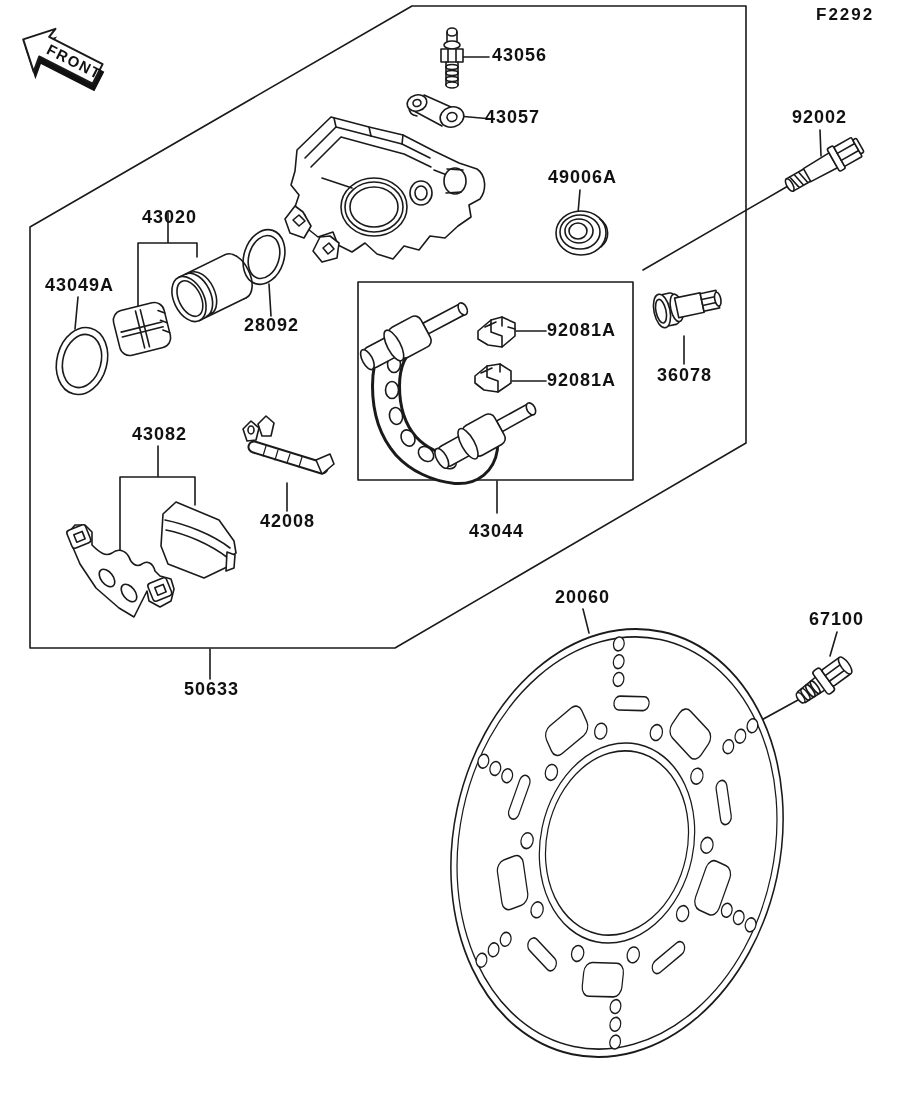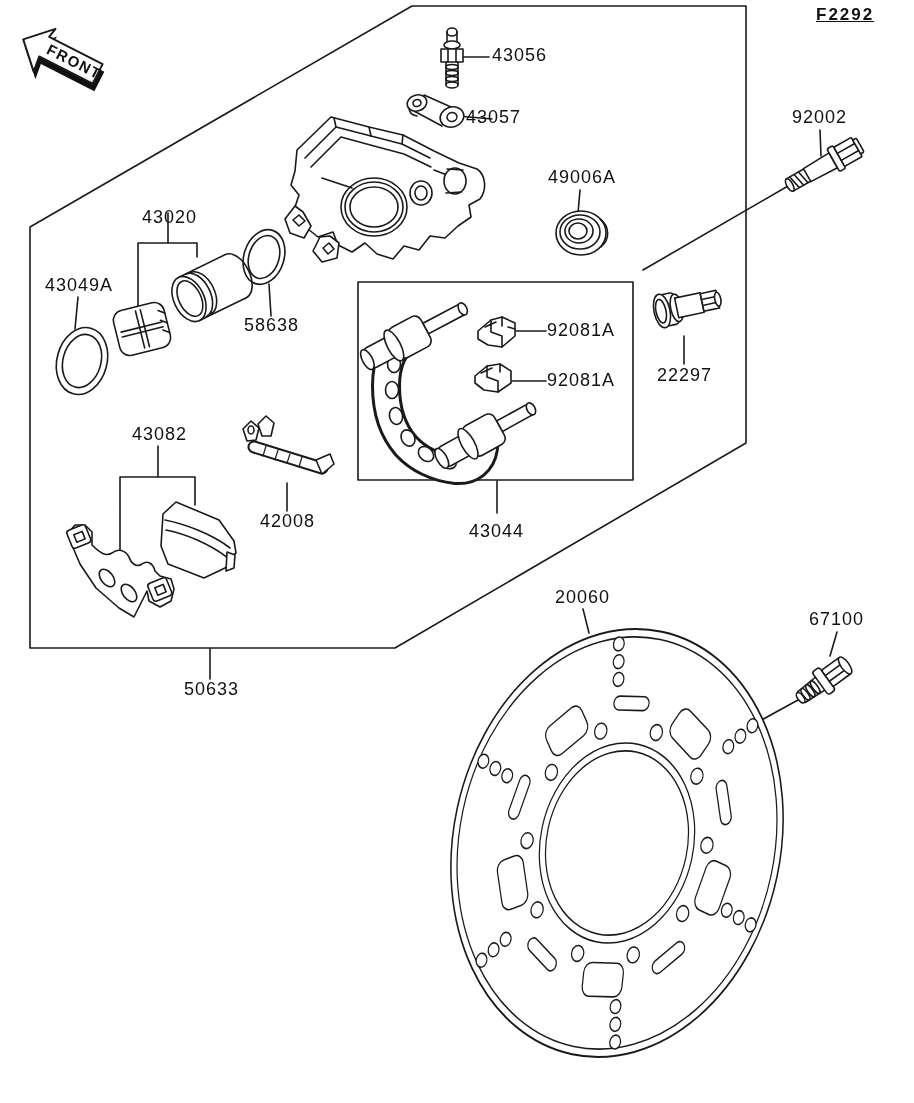--- a/index.html
+++ b/index.html
@@ -10,24 +10,24 @@
       fill:none;stroke:#1a1a1a;stroke-width:1.6;stroke-linejoin:round;stroke-linecap:round;}
   svg .w{fill:#ffffff;}
   svg .b{fill:#111111;stroke:none;}
   svg .thin{stroke-width:1.2;}
   svg .rb{stroke-width:30;fill:none;}
   svg .rw{stroke-width:24;stroke:#ffffff;fill:none;}
   svg .sb{stroke-width:13;fill:none;}
   svg .sw{stroke-width:9;stroke:#ffffff;fill:none;}
   svg .ld{stroke:#2a2a2a;stroke-width:1.5;}
   svg text{fill:#111;stroke:none;font-family:"Liberation Sans",sans-serif;}
-  .callout{position:absolute;font-weight:normal;font-size:18px;letter-spacing:1px;
+  .callout{position:absolute;font-weight:bold;font-size:18px;letter-spacing:1px;
            color:#111;white-space:nowrap;line-height:1;}
   .figcode{position:absolute;left:816px;top:5px;font-weight:bold;font-size:17px;
-           letter-spacing:2px;color:#111;text-decoration:underline;}
+           letter-spacing:2px;color:#111;}
 </style>
 </head>
 <body>
 
 <div class="stage">
 
   <svg width="914" height="1103" viewBox="0 0 914 1103">
 
     <polygon points="30,227 412,6 746,6 746,443 395,648 30,648"></polygon>
     <rect x="358" y="282" width="275" height="198"></rect>
@@ -283,28 +283,28 @@
       <ellipse cx="20" cy="0" rx="2.5" ry="7.6"></ellipse>
       <rect class="w" x="26" y="-14" width="9" height="28" rx="3"></rect>
       <rect class="w" x="35" y="-10" width="22" height="20" rx="2"></rect>
       <path d="M35,-3.5 L57,-3.5 M35,3.5 L57,3.5"></path>
       <ellipse class="w" cx="57" cy="0" rx="4" ry="10"></ellipse>
     </g>
   </svg>
 
   <div class="figcode">F2292</div>
   <div class="callout" style="left:492px;top:46px">43056</div>
-  <div class="callout" style="left:466px;top:108px">43057</div>
+  <div class="callout" style="left:485px;top:108px">43057</div>
   <div class="callout" style="left:792px;top:108px">92002</div>
   <div class="callout" style="left:548px;top:168px">49006A</div>
   <div class="callout" style="left:142px;top:208px">43020</div>
   <div class="callout" style="left:45px;top:276px">43049A</div>
-  <div class="callout" style="left:244px;top:316px">58638</div>
+  <div class="callout" style="left:244px;top:316px">28092</div>
   <div class="callout" style="left:547px;top:321px">92081A</div>
   <div class="callout" style="left:547px;top:371px">92081A</div>
-  <div class="callout" style="left:657px;top:366px">22297</div>
+  <div class="callout" style="left:657px;top:366px">36078</div>
   <div class="callout" style="left:132px;top:425px">43082</div>
   <div class="callout" style="left:260px;top:512px">42008</div>
   <div class="callout" style="left:469px;top:522px">43044</div>
   <div class="callout" style="left:555px;top:588px">20060</div>
   <div class="callout" style="left:809px;top:610px">67100</div>
   <div class="callout" style="left:184px;top:680px">50633</div>
 </div>
 
 </body></html>

